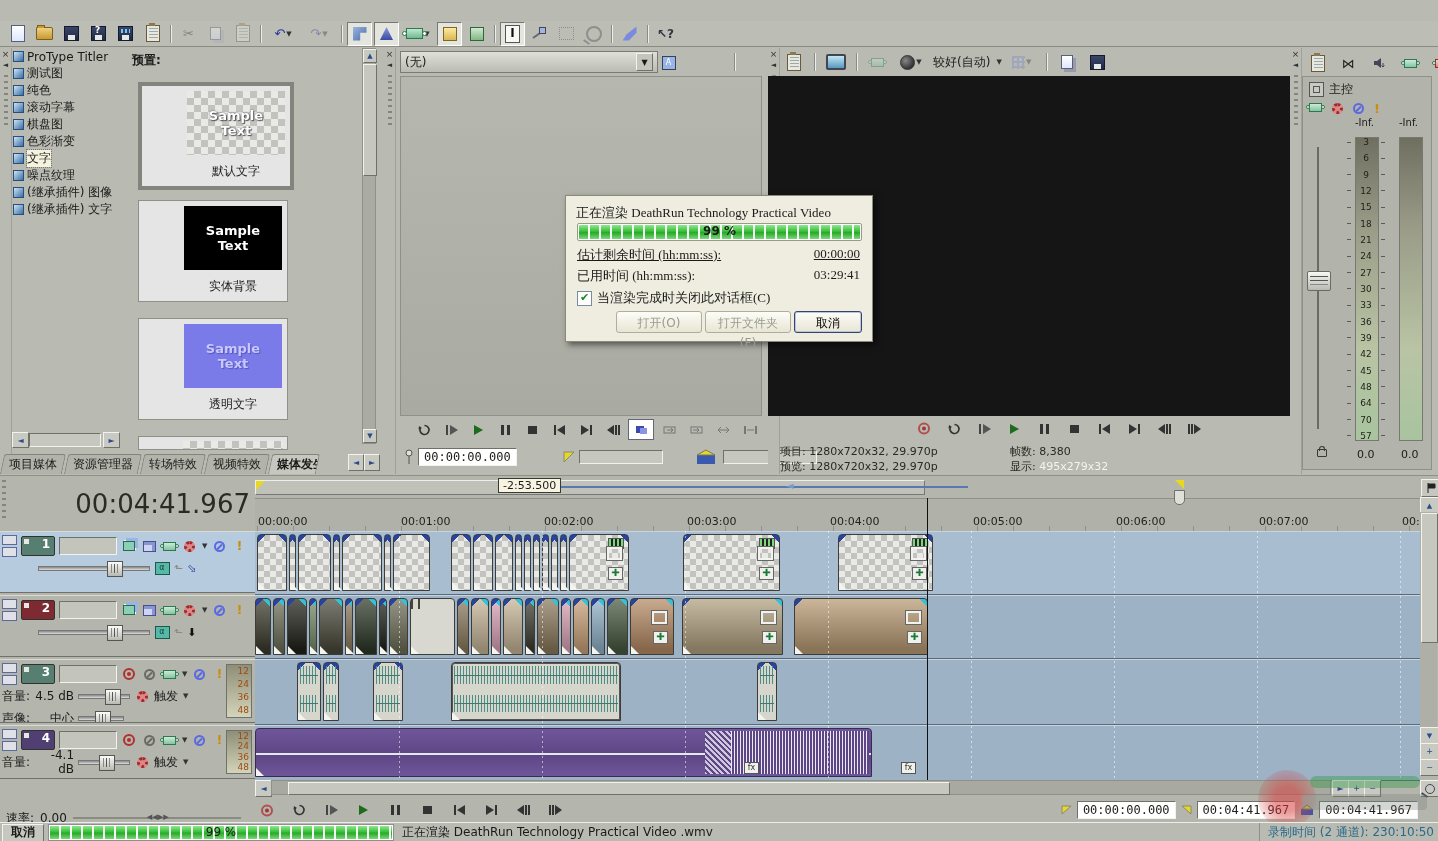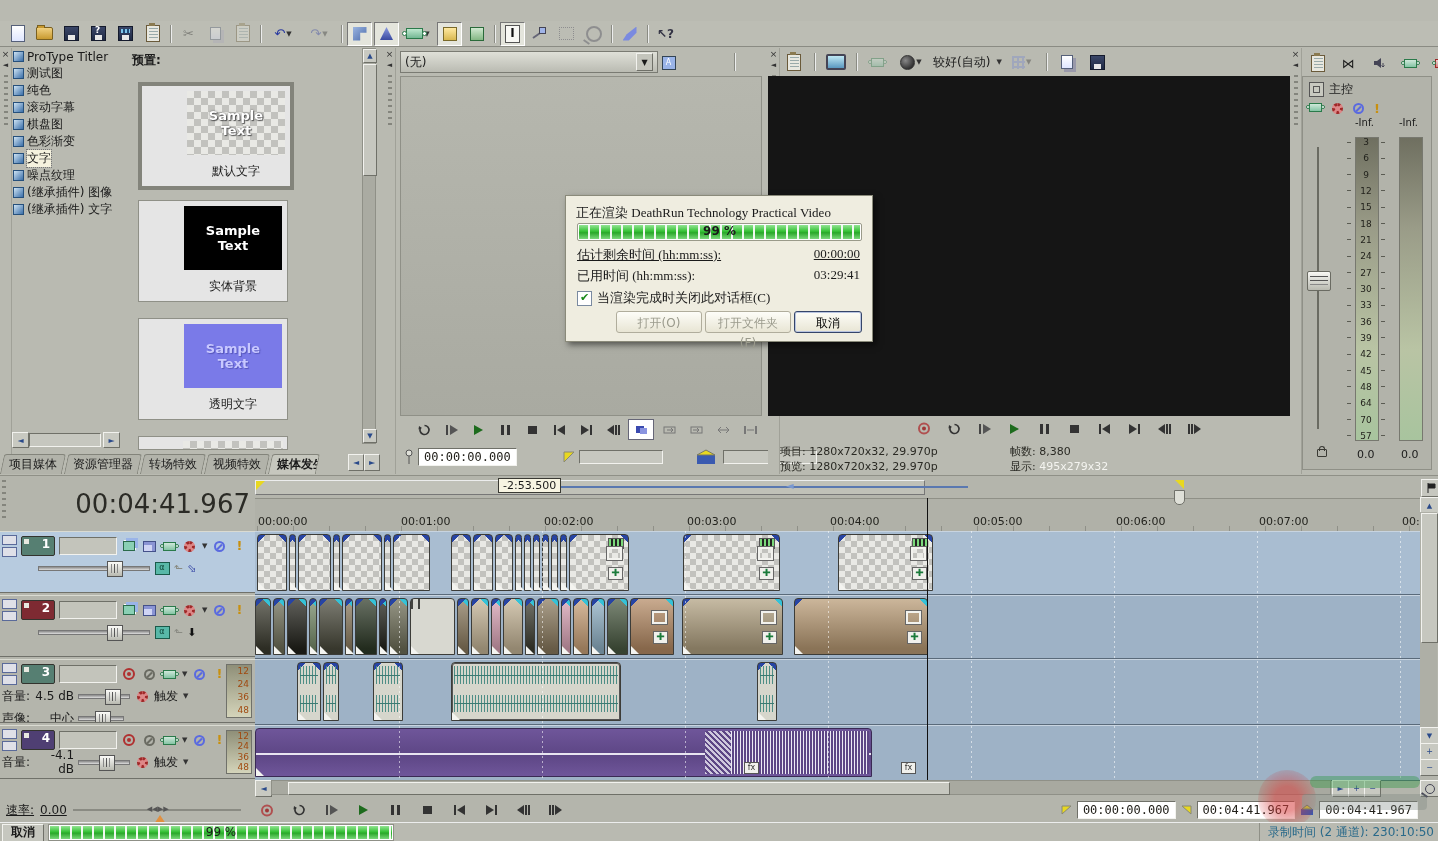--- a/index.html
+++ b/index.html
@@ -181,21 +181,21 @@
   .sthumb{position:absolute;top:-6px;width:14px;height:14px;background:linear-gradient(#fbfbf8,#b8b9b0);border:1px solid #555;}
   .sthumb::after{content:"";position:absolute;left:6px;top:2px;width:1px;height:9px;background:#555;box-shadow:-3px 0 0 #888,3px 0 0 #888;}
   .ameter{position:absolute;right:3px;top:4px;bottom:4px;width:26px;border:1px solid #70716a;background:linear-gradient(180deg,#8f8f78,#d4d4ba);display:flex;flex-direction:column;justify-content:space-around;align-items:flex-end;padding-right:2px;box-sizing:border-box;}
   .ameter span{font-size:9px;color:#a04a10;line-height:9px;}
   .arrow-up{color:#8a8b83;font-size:11px;} .arrow-dn{color:#2a3aa0;font-size:11px;}
   
   .vsb{position:absolute;left:1420px;width:17px;background:#aeafA6;}
   .vthumb{position:absolute;left:1421px;width:15px;background:#c6c7bf;border:1px solid;border-color:#f2f2ee #6f7068 #6f7068 #f2f2ee;}
   .hsb{position:absolute;top:304px;left:255px;width:1083px;height:15px;background:#a8a9a0;border:1px solid #8f9087;box-sizing:border-box;}
   .hthumb{position:absolute;left:16px;top:1px;width:660px;height:11px;background:#c6c7bf;border:1px solid;border-color:#f2f2ee #6f7068 #6f7068 #f2f2ee;}
-  #ratebar{position:absolute;left:0;top:320px;width:255px;height:28px;display:flex;align-items:center;gap:6px;padding-left:6px;box-sizing:border-box;text-decoration:underline;}
+  #ratebar{position:absolute;left:0;top:328px;width:255px;height:28px;display:flex;align-items:center;gap:6px;padding-left:6px;box-sizing:border-box;}
   #tlbottom{position:absolute;left:255px;top:320px;width:1183px;height:28px;display:flex;align-items:center;}
   .orangetri{width:0;height:0;border-left:6px solid transparent;border-right:6px solid transparent;border-bottom:9px solid #e09040;}
   #statusbar{position:absolute;left:0;top:822px;width:1438px;height:19px;background:#b9bab1;border-top:1px solid #eceded;display:flex;align-items:center;z-index:60;}
   #sb-cancel{margin-left:2px;width:40px;height:16px;background:#c6c7bf;border:1px solid;border-color:#f2f2ee #6f7068 #6f7068 #f2f2ee;text-align:center;line-height:15px;font-weight:bold;}
   #sb-progress{position:relative;margin-left:4px;width:344px;height:15px;background:#fff;border:1px solid #8f9087;}
   #sb-progress .pct{position:absolute;width:100%;text-align:center;top:0;font-size:12px;}
   #sb-msg{margin-left:8px;white-space:nowrap;}
   #sb-right{margin-left:auto;margin-right:4px;color:#2a6a8a;white-space:nowrap;border-left:1px solid #8f9087;padding-left:8px;height:100%;display:flex;align-items:center;}
   #watermark{position:absolute;left:1240px;top:770px;width:195px;height:66px;z-index:55;pointer-events:none;opacity:.55;filter:blur(.4px);}
   #watermark .wc{position:absolute;left:18px;top:0px;width:58px;height:58px;border-radius:50%;background:radial-gradient(circle,#d84040 30%,rgba(200,40,40,.25) 70%);}
@@ -1130,20 +1130,21 @@
       </div>
     </div>
   </div>
 
   <div id="statusbar">
     <div id="sb-cancel">取消</div>
     <div id="sb-progress">
       <div class="greenseg"></div>
       <div class="pct">99 %</div>
     </div>
+    <div id="sb-msg">正在渲染 DeathRun Technology Practical Video .wmv</div>
     <div id="sb-right">录制时间 (2 通道): 230:10:50</div>
   </div>
 
   <div id="watermark">
     <div class="wc"></div>
       <div class="wg1"></div>
       <div class="wg2"></div>
   </div>
 
 </div>

